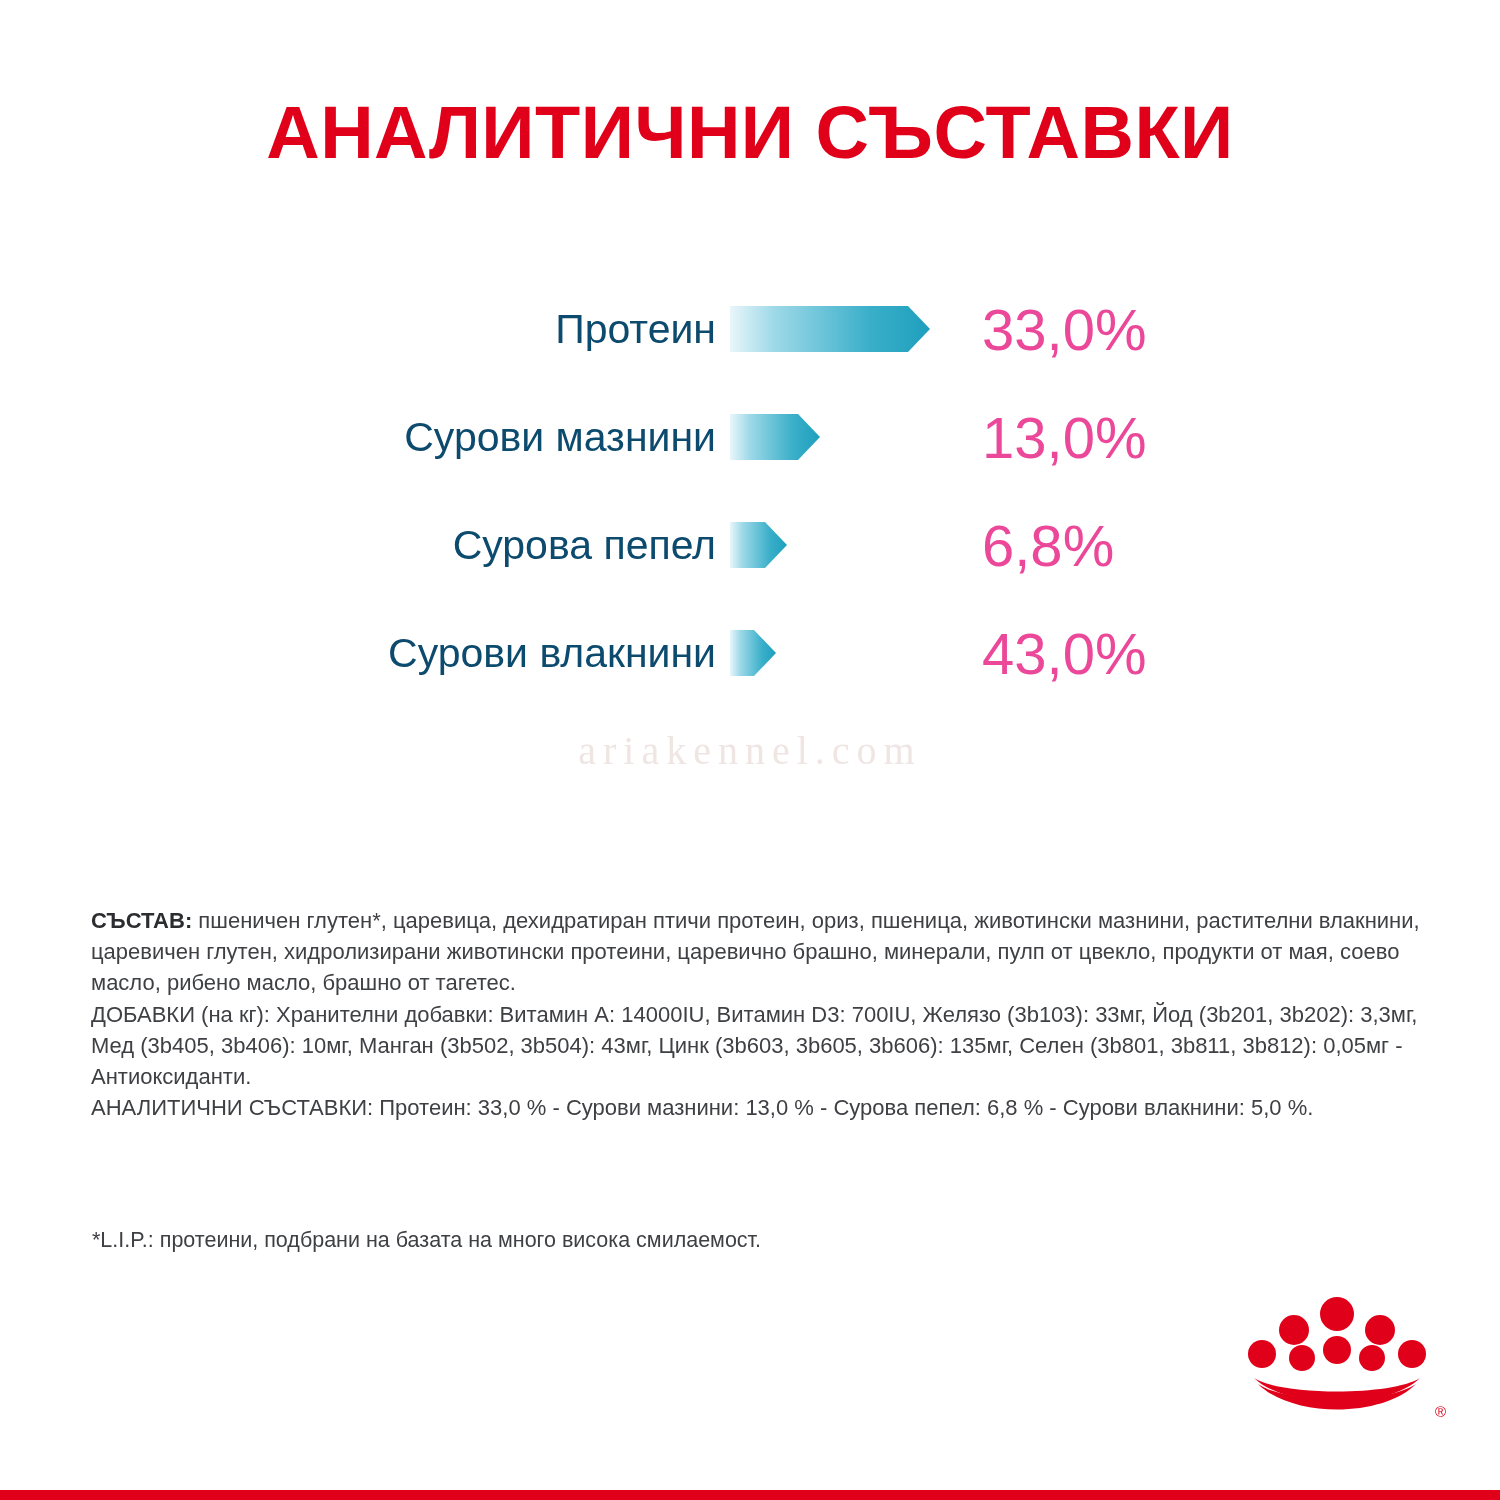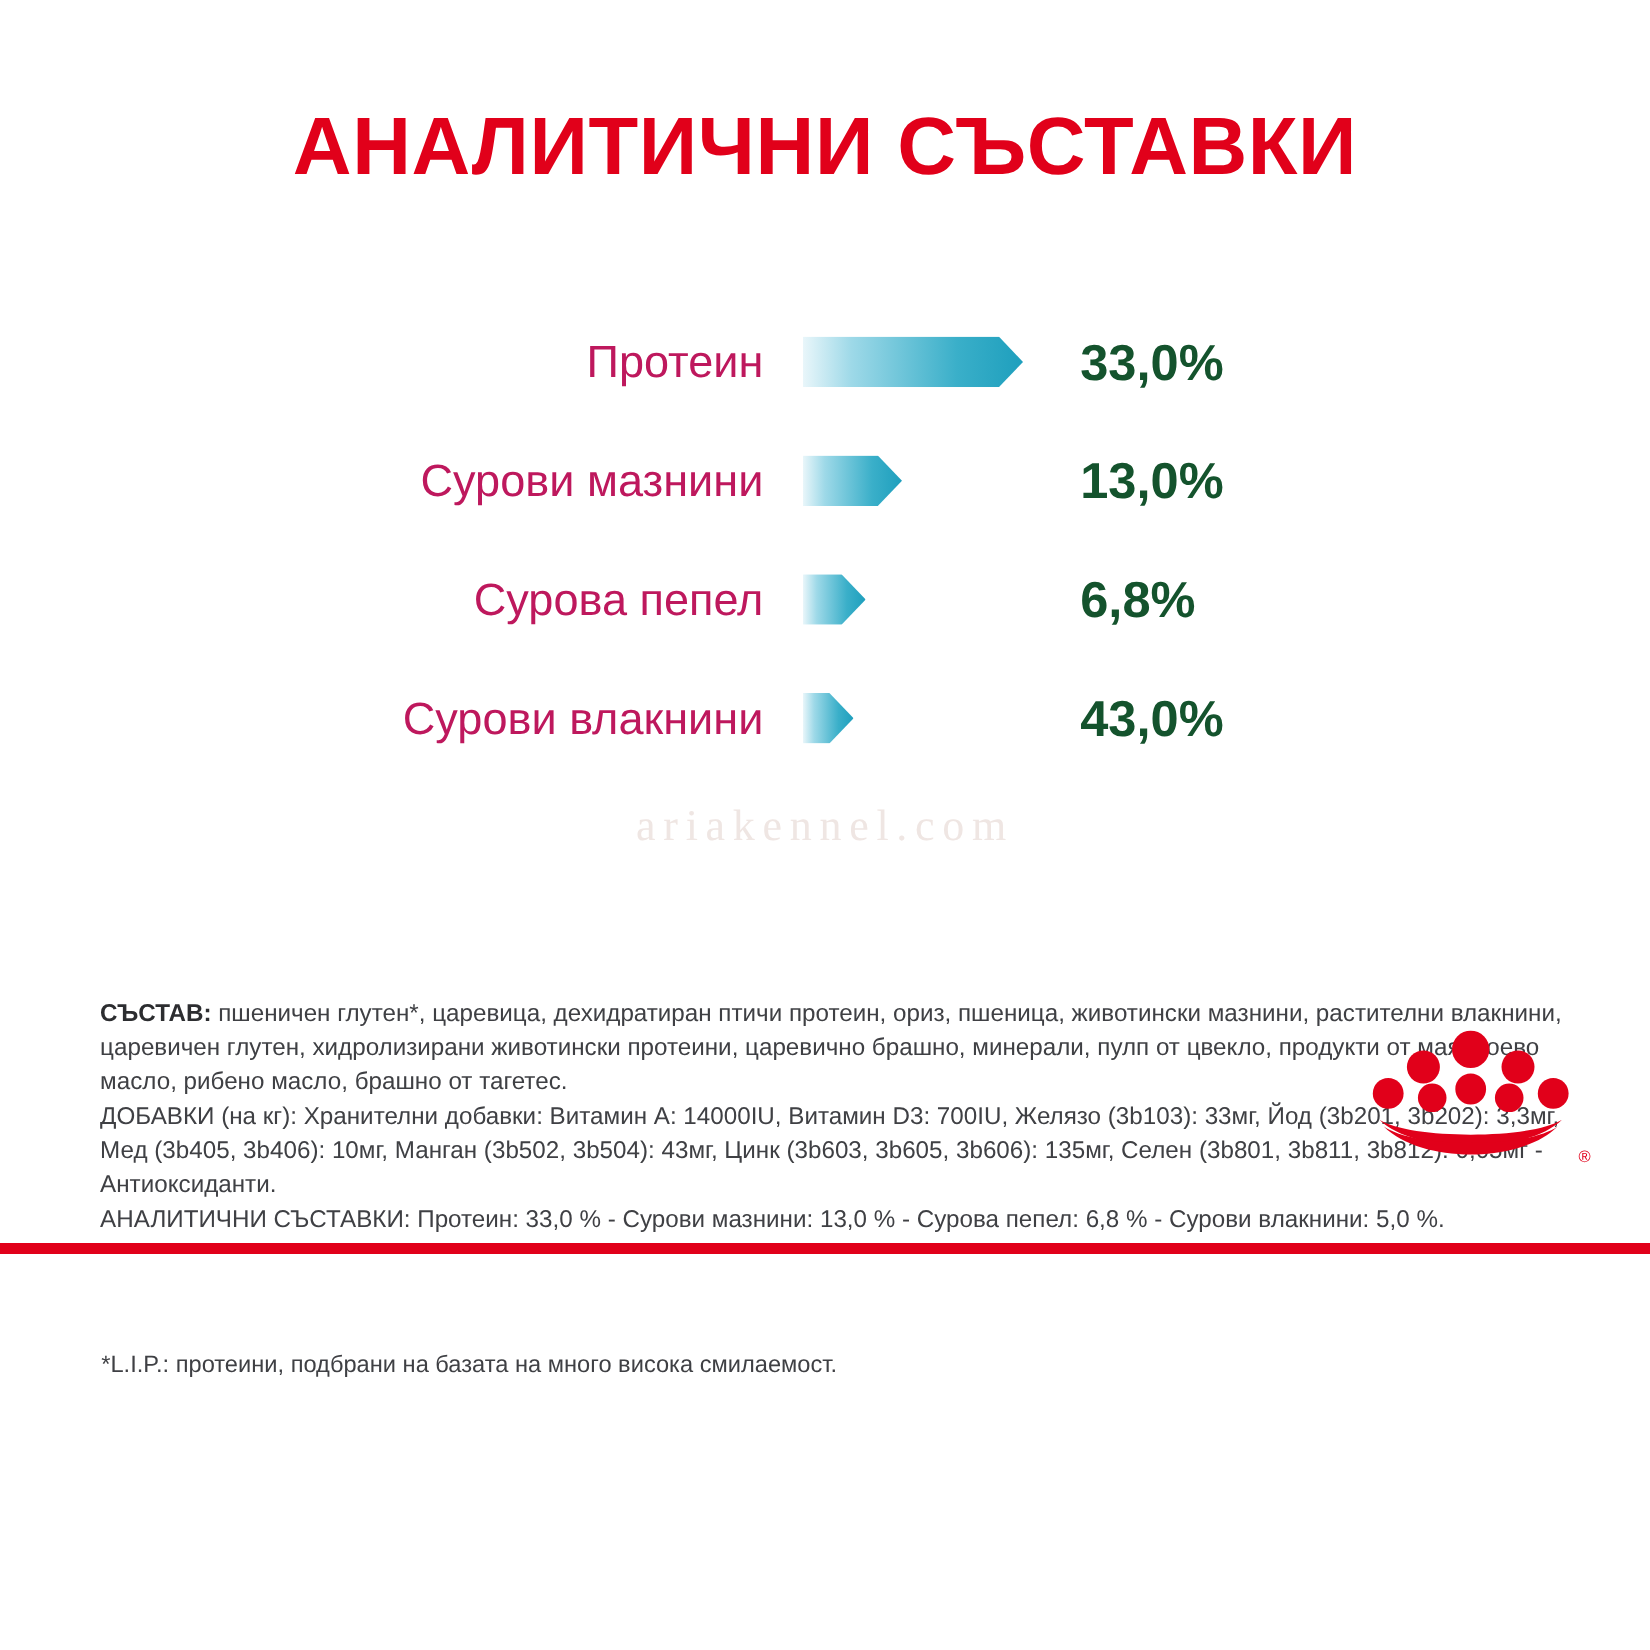--- a/index.html
+++ b/index.html
@@ -11,21 +11,21 @@
     height: 1500px;
     background: #ffffff;
     font-family: "Liberation Sans", sans-serif;
     position: relative;
     overflow: hidden;
   }
 
   .page {
     position: relative;
     width: 1500px;
-    height: 1140px;
+    height: 1500px;
     box-sizing: border-box;
   }
 
   
   .title {
     position: absolute;
     top: 44px;
     left: 0;
     width: 1500px;
     text-align: center;
@@ -46,40 +46,40 @@
   }
   .row {
     display: flex;
     align-items: center;
     justify-content: center;
     height: 108px;
   }
   .row-label {
     text-align: right;
     font-size: 41px;
-    color: #be185d;
+    color: #0c4a6e;
     white-space: nowrap;
-    padding-right: 36px;
+    padding-right: 14px;
     width: 420px;
     box-sizing: border-box;
   }
   .bar-wrap {
     width: 230px;
     display: flex;
     align-items: center;
   }
   .bar {
     height: 46px;
     background: linear-gradient(to right, #e9f6fa 0%, #9ed9e8 22%, #3aafc9 70%, #1e9fbd 100%);
     clip-path: polygon(0 0, calc(100% - 22px) 0, 100% 50%, calc(100% - 22px) 100%, 0 100%);
   }
   .value {
-    font-size: 46px;
-    font-weight: bold;
-    color: #14532d;
+    font-size: 58px;
+    font-weight: normal;
+    color: #ec4899;
     white-space: nowrap;
     padding-left: 22px;
     width: 230px;
     box-sizing: border-box;
     text-align: left;
   }
 
   
   .watermark {
     position: absolute;

